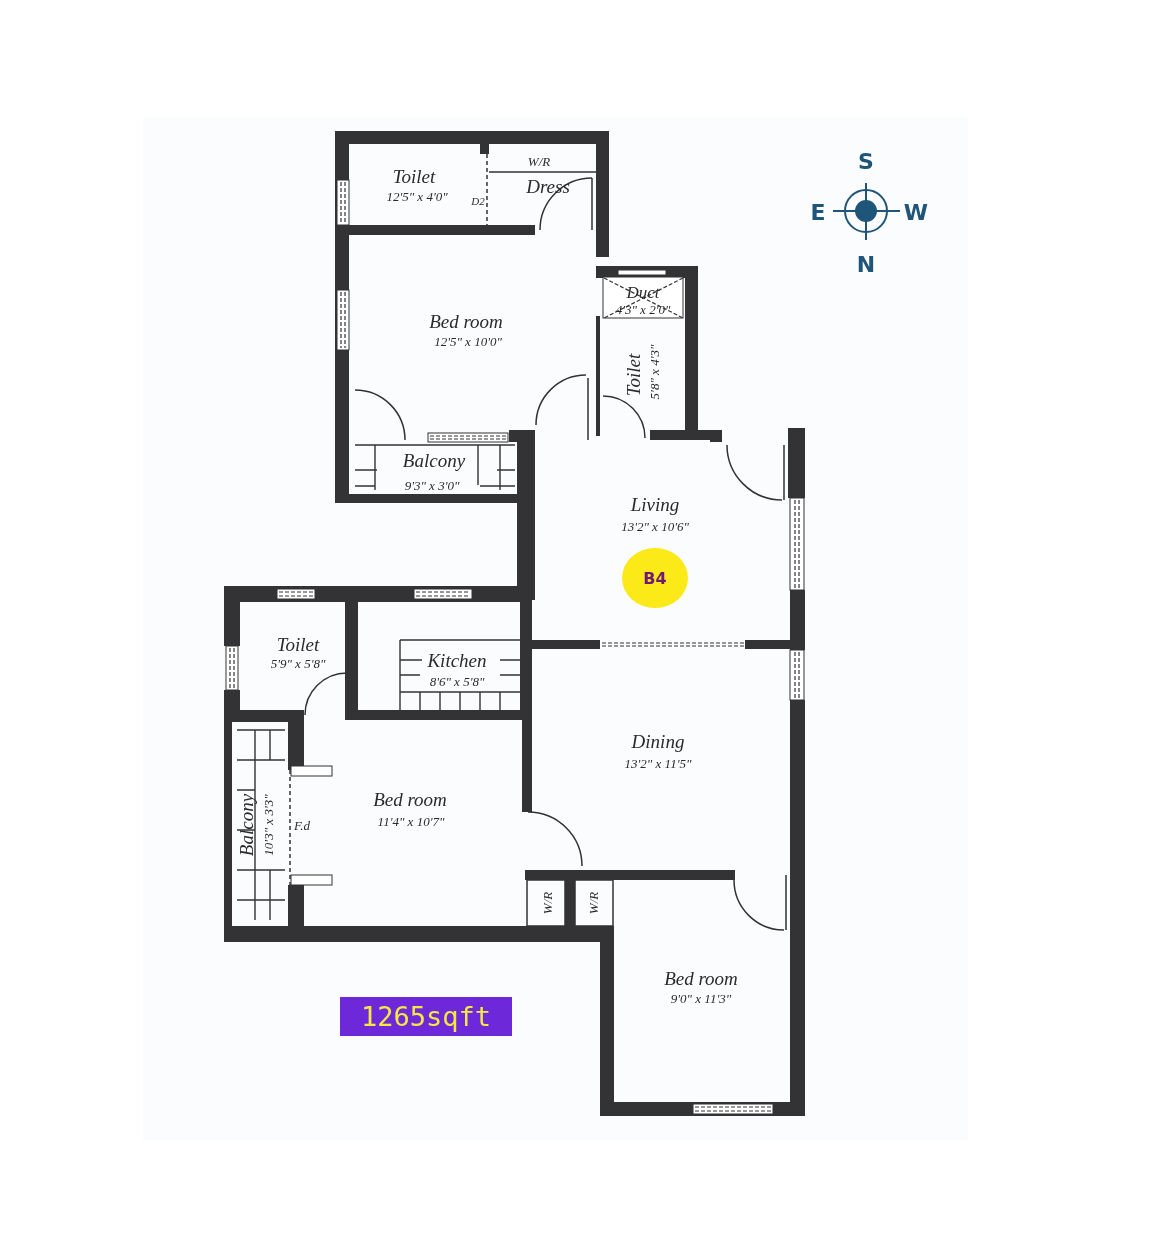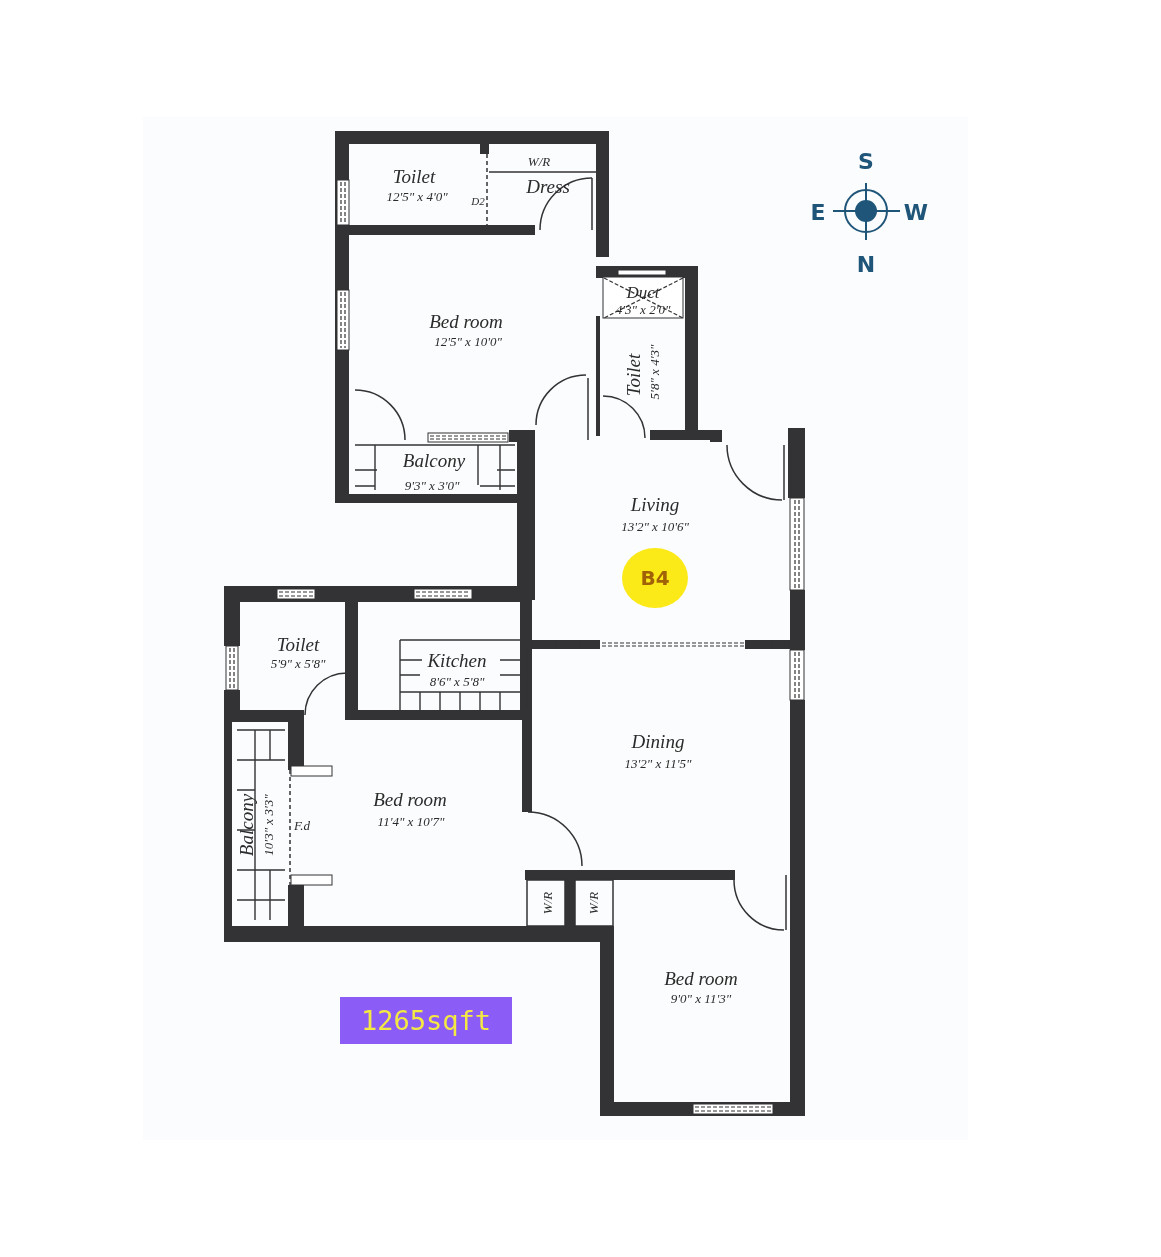--- a/index.html
+++ b/index.html
@@ -9,22 +9,22 @@
   .wall { fill: #333335; }
   .win { fill: #ffffff; stroke: #333335; stroke-width: 1; }
   .winline { stroke: #333335; stroke-width: 1.2; stroke-dasharray: 4 2; }
   .door { fill: none; stroke: #333335; stroke-width: 1.5; }
   .thin { stroke: #333335; stroke-width: 1.5; fill: none; }
   .tile { stroke: #333335; stroke-width: 1.4; fill: none; }
   .room-name { font-family: "Liberation Serif", serif; font-style: italic; font-size: 19px; fill: #2b2b2b; text-anchor: middle; }
   .room-dim { font-family: "Liberation Serif", serif; font-style: italic; font-size: 13px; fill: #2b2b2b; text-anchor: middle; }
   .small-lbl { font-family: "Liberation Serif", serif; font-style: italic; font-size: 13px; fill: #2b2b2b; text-anchor: middle; }
   .compass-txt { font-family: "DejaVu Sans", sans-serif; font-weight: bold; font-size: 22px; fill: #1f5579; text-anchor: middle; }
-  .badge { position: absolute; left: 622px; top: 548px; width: 66px; height: 60px; border-radius: 50%; background: #fbe918; display: flex; align-items: center; justify-content: center; font-family: "DejaVu Sans", sans-serif; font-weight: bold; font-size: 20px; color: #a16207; }
-  .area { position: absolute; left: 340px; top: 997px; width: 172px; height: 47px; background: #8b5cf6; color: #f4e842; font-family: "DejaVu Sans Mono", monospace; font-size: 27px; display: flex; align-items: center; justify-content: center; }
+  .badge { position: absolute; left: 622px; top: 548px; width: 66px; height: 60px; border-radius: 50%; background: #fbe918; display: flex; align-items: center; justify-content: center; font-family: "DejaVu Sans", sans-serif; font-weight: bold; font-size: 16px; color: #701a75; }
+  .area { position: absolute; left: 340px; top: 997px; width: 172px; height: 39px; background: #6d28d9; color: #f4e842; font-family: "DejaVu Sans Mono", monospace; font-size: 27px; display: flex; align-items: center; justify-content: center; }
 </style>
 </head>
 <body>
 
 <div class="panel"></div>
 
 <svg class="plan" width="1161" height="1257" viewBox="0 0 1161 1257">
 
   <g>
 

